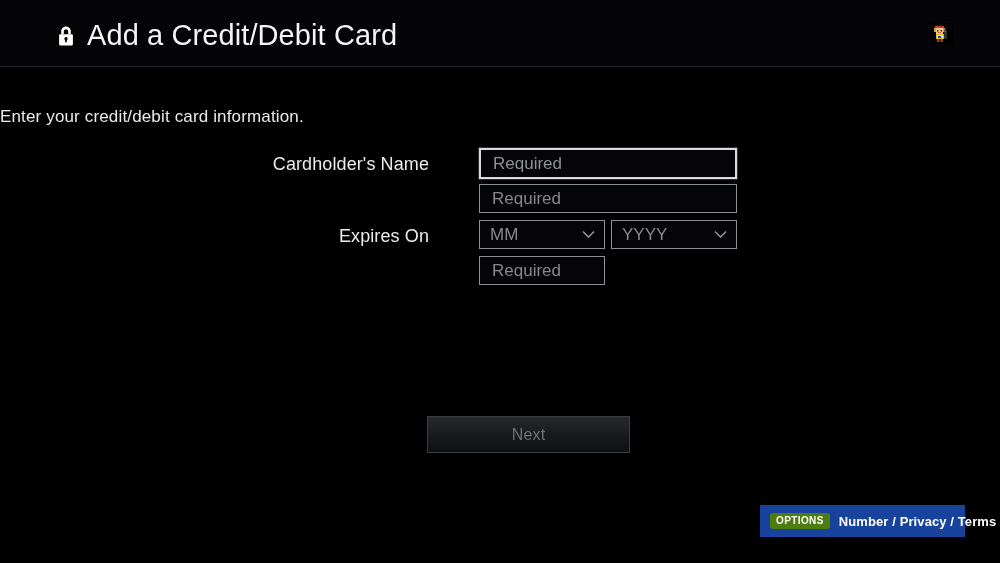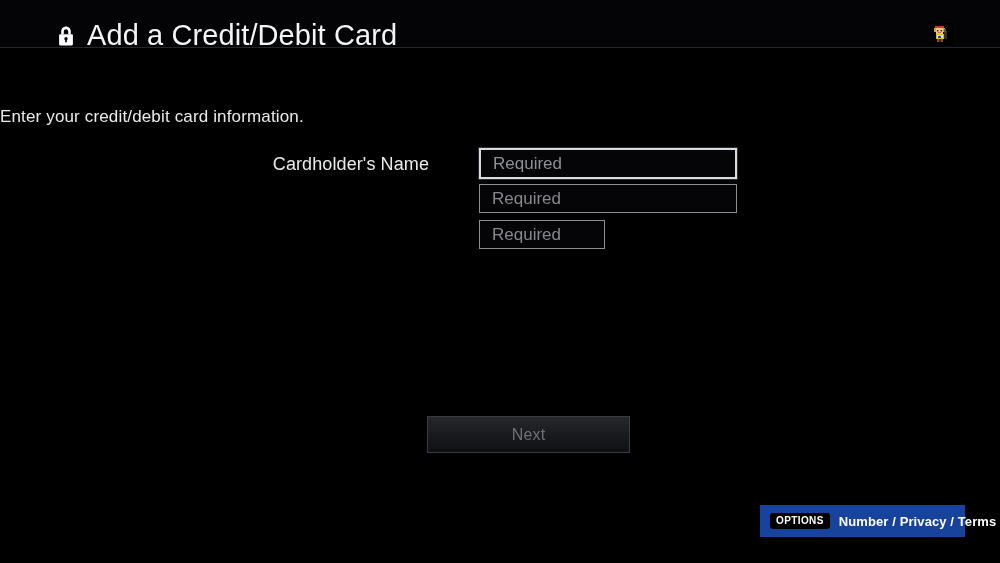--- a/index.html
+++ b/index.html
@@ -24,21 +24,21 @@
     background: #000000;
     overflow: hidden;
   }
 
   
   #header {
     position: absolute;
     left: 0;
     top: 0;
     width: 1000px;
-    height: 48px;
+    height: 67px;
     background: #040406;
     border-bottom: 1px solid #23262b;
     box-sizing: border-box;
   }
 
   #lock-icon {
     position: absolute;
     left: 54px;
     top: 24px;
     width: 24px;
@@ -190,21 +190,21 @@
     height: 32px;
     background: #17439c;
     display: flex;
     align-items: center;
     padding-left: 10px;
     box-sizing: border-box;
   }
 
   #options-chip {
     display: inline-block;
-    background: #000000;
+    background: #4d7c0f;
     color: #ffffff;
     font-size: 10px;
     font-weight: bold;
     letter-spacing: 0.4px;
     padding: 2px 6px 2px 6px;
     border-radius: 3px;
     line-height: 12px;
     text-transform: uppercase;
   }
 
@@ -267,20 +267,41 @@
 
     <div class="form-row">
       <div class="row-label">Cardholder's Name</div>
       <div class="field wide focused">Required</div>
     </div>
 
     <div class="form-row">
       <div class="field wide">Required</div>
     </div>
 
+    <div class="form-row">
+      <div class="row-label">Expires On</div>
+
+      <div class="select-field" id="select-month">
+        <span>MM</span>
+        <span class="chevron">
+          <svg viewBox="0 0 13 9" width="13" height="9" aria-hidden="true">
+            <path d="M1 1.5 L6.5 7 L12 1.5" fill="none" stroke="#9b9ea3" stroke-width="1.4"></path>
+          </svg>
+        </span>
+      </div>
+
+      <div class="select-field" id="select-year">
+        <span>YYYY</span>
+        <span class="chevron">
+          <svg viewBox="0 0 13 9" width="13" height="9" aria-hidden="true">
+            <path d="M1 1.5 L6.5 7 L12 1.5" fill="none" stroke="#9b9ea3" stroke-width="1.4"></path>
+          </svg>
+        </span>
+      </div>
+    </div>
 
     <div class="form-row">
       <div class="field narrow">Required</div>
     </div>
 
   </div>
 
   <div id="next-button">Next</div>
 
   <div id="options-bar">

